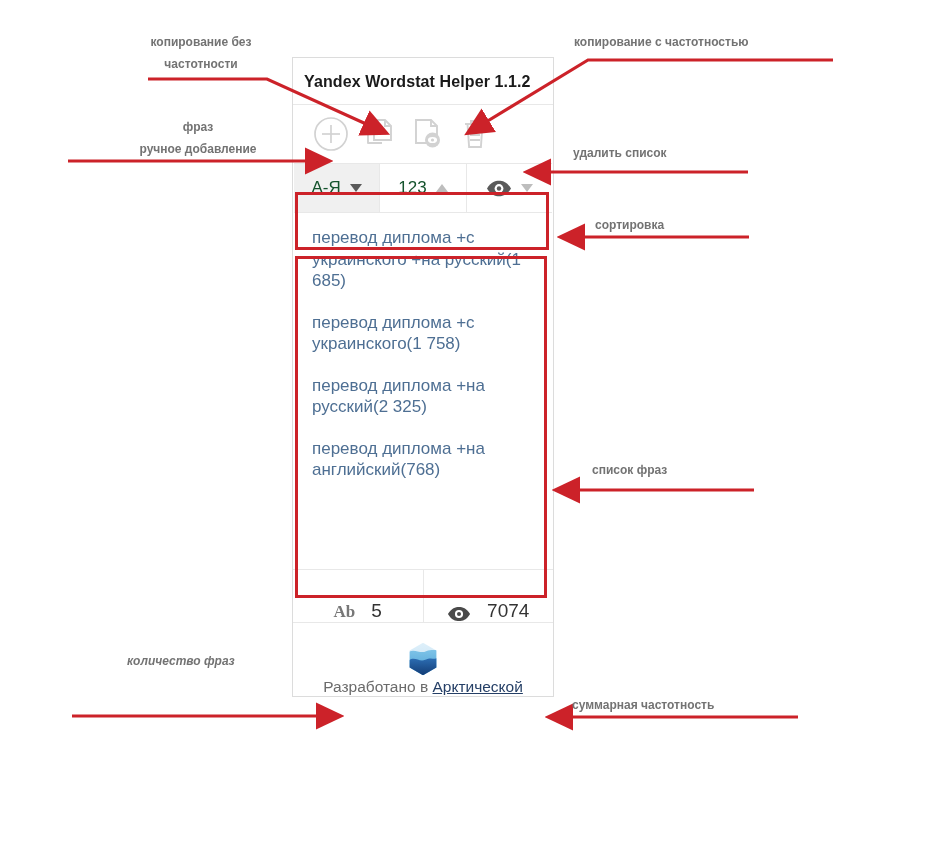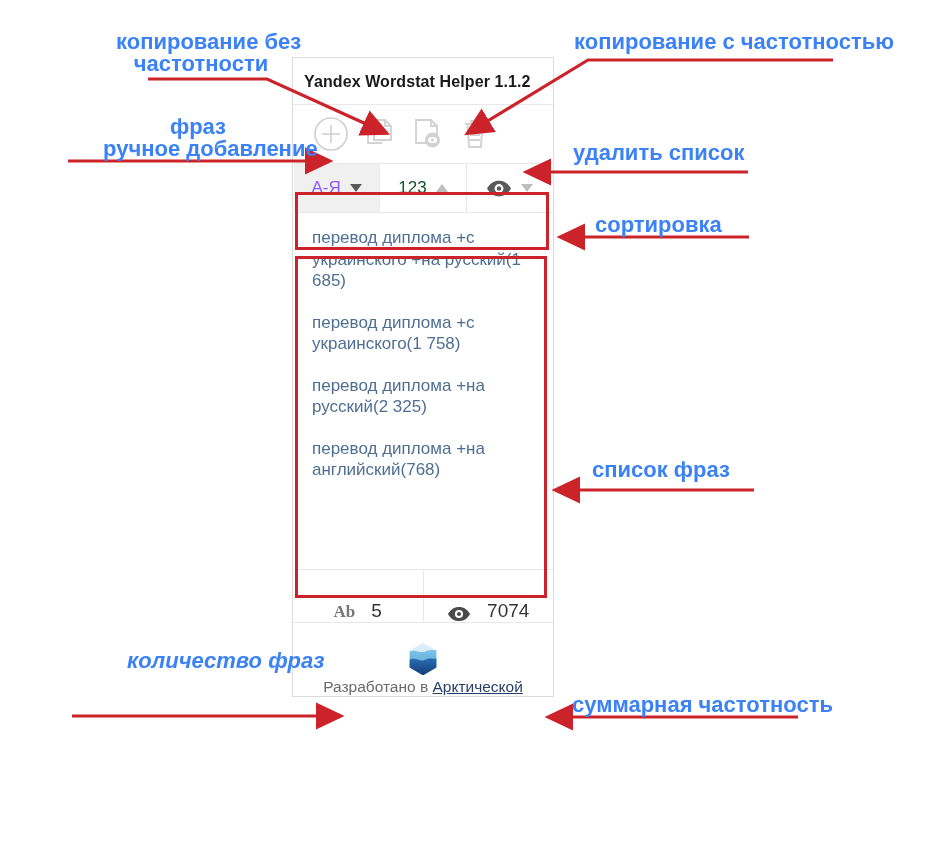--- a/index.html
+++ b/index.html
@@ -14,24 +14,24 @@
   }
 
   
   #annotations {
     position: absolute; left: 0; top: 0;
     width: 934px; height: 857px;
     pointer-events: none;
   }
   .anno-label {
     position: absolute;
-    color: #3b82f6;
+    color: #737373;
     font-family: "Liberation Sans", sans-serif;
     font-weight: bold;
-    font-size: 22px;
+    font-size: 12px;
     line-height: 22px;
     text-align: center;
     white-space: nowrap;
   }
 
   
   #panel {
     position: absolute;
     left: 292px; top: 57px;
     width: 262px; height: 640px;
@@ -82,21 +82,21 @@
     flex: 1 1 0;
     display: flex;
     align-items: center;
     justify-content: center;
     gap: 9px;
     font-size: 17px;
     border-right: 1px solid #e8e8e8;
     box-sizing: border-box;
   }
   .sort-cell:last-child { border-right: none; }
-  .sort-cell.active { background: #f0f0f0; color: #8b5cf6; }
+  .sort-cell.active { background: #f0f0f0; color: #14532d; }
   .sort-cell.dim { color: #14532d; }
   .caret-down {
     width: 0; height: 0;
     border-left: 6px solid transparent;
     border-right: 6px solid transparent;
     border-top: 8px solid #5a5a5a;
   }
   .caret-down.light {
     border-top-color: #bdbdbd;
   }

